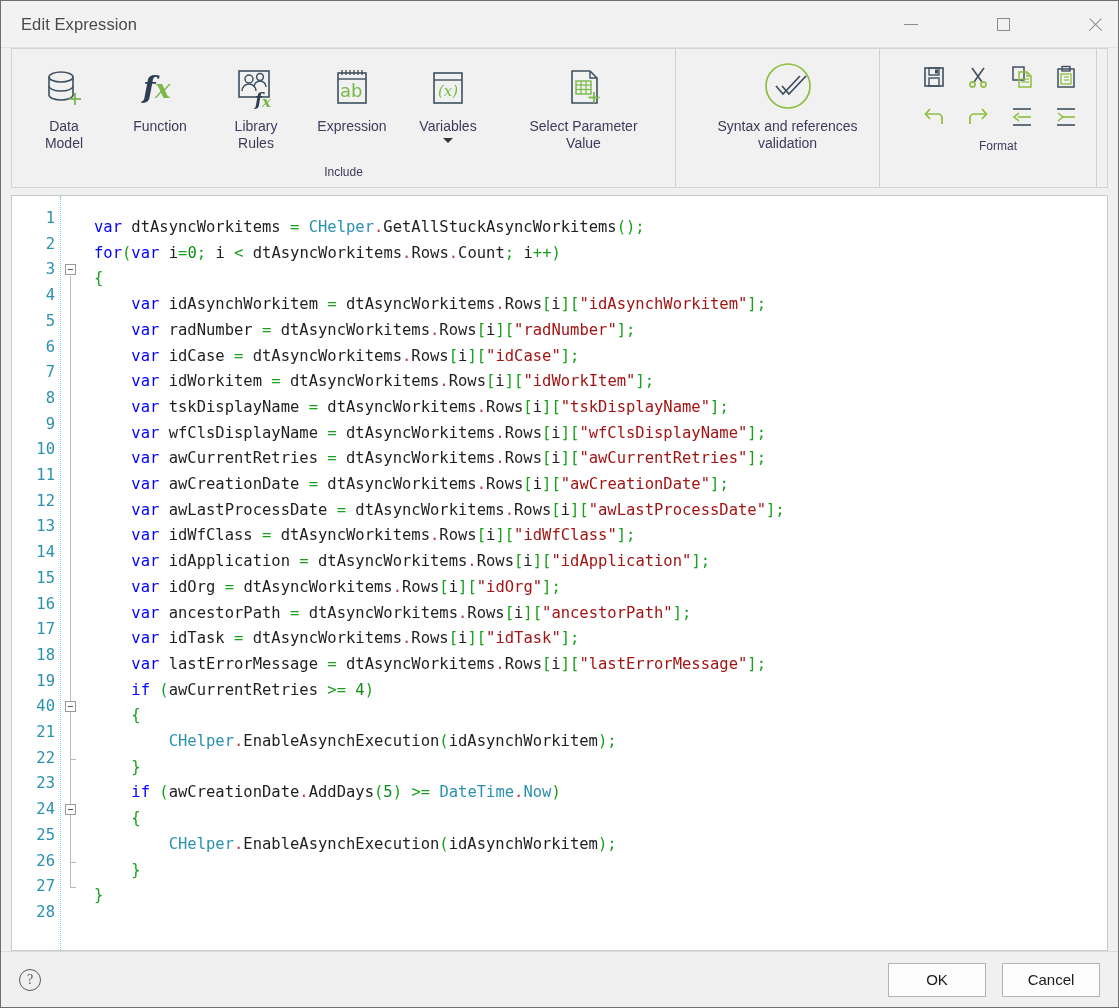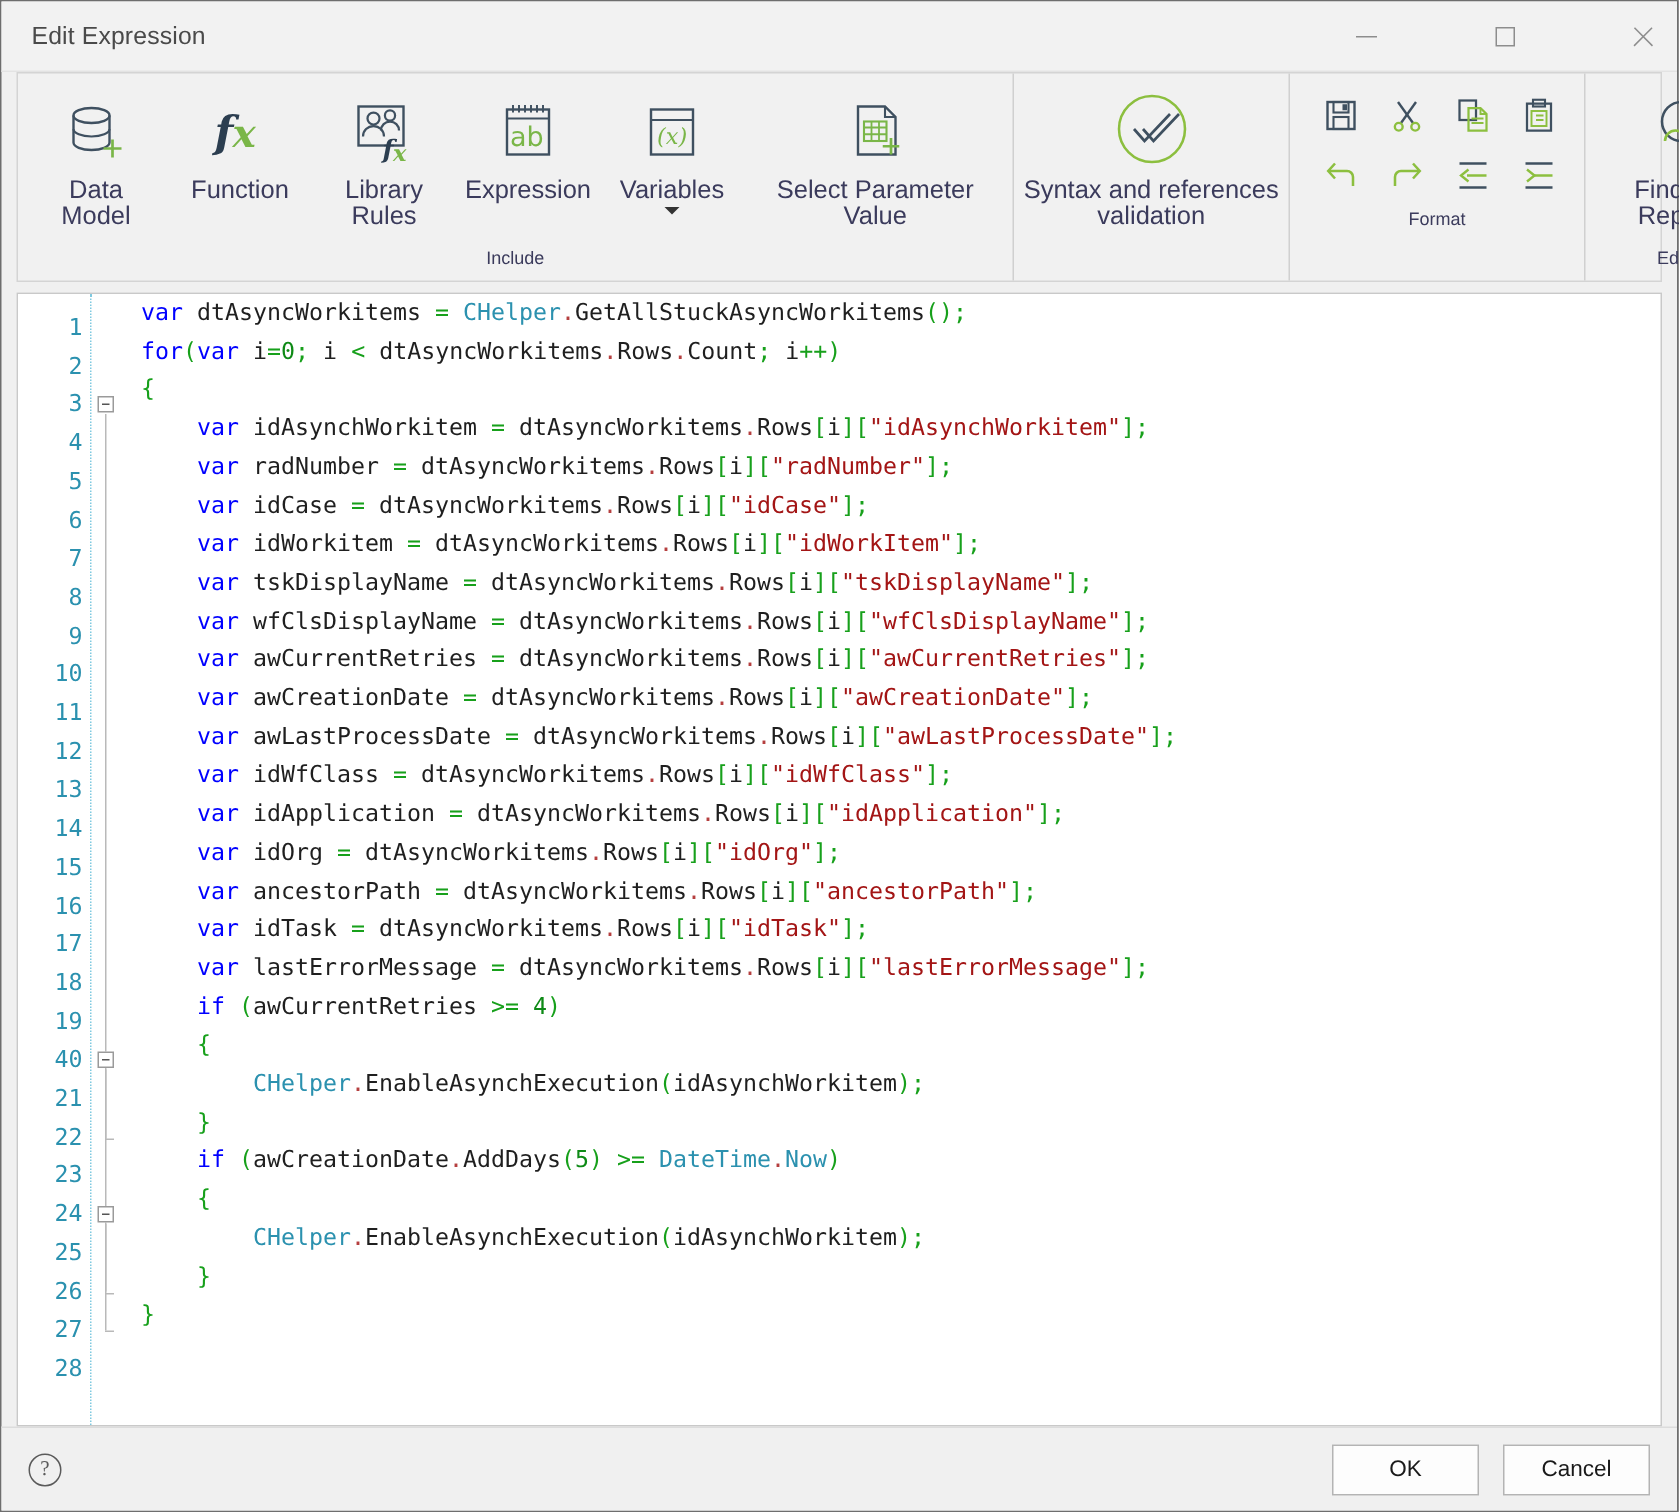--- a/index.html
+++ b/index.html
@@ -63,21 +63,21 @@
     border: 1px solid #d4d4d4;
     display: flex;
     align-items: stretch;
   }
   .ribbon-group {
     display: flex;
     flex-direction: column;
     position: relative;
     padding: 0;
   }
-  .ribbon-group + .ribbon-group { border-left: 1px solid #d0d0d0; }
+  .ribbon-group + .ribbon-group { border-left: 1px solid #d0d0d0; padding-left: 20px; }
   .group-items {
     display: flex;
     align-items: flex-start;
     flex: 1;
     padding: 6px 4px 0 4px;
   }
   .group-label {
     text-align: center;
     font-size: 12px;
     color: #3b3b5c;
@@ -88,21 +88,21 @@
   .rib-btn {
     width: 96px;
     display: flex;
     flex-direction: column;
     align-items: center;
     padding-top: 6px;
     cursor: default;
   }
   .rib-btn .ico { height: 54px; display:flex; align-items:center; justify-content:center; }
   .rib-btn .lbl {
-    font-size: 17px;
+    font-size: 14px;
     color: #3b3b5c;
     text-align: center;
     line-height: 17px;
     margin-top: 3px;
     white-space: pre-line;
   }
   .rib-btn.wide { width: 124px; }
   .rib-btn.xwide { width: 175px; }
   .caret-dn {
     width:0;height:0;border-left:5px solid transparent;border-right:5px solid transparent;
@@ -161,21 +161,21 @@
     position: absolute;
     left: 9px;
     width: 1px;
     background: #b9b9b9;
   }
   .foldend {
     position:absolute; left: 9px; width: 6px; height: 1px; background:#b9b9b9;
   }
   #code {
     flex: 1;
-    padding-top: 0;
+    padding-top: 19px;
     padding-left: 12px;
     font-family: "DejaVu Sans Mono", monospace;
     font-size: 15.5px;
     line-height: 25.7px;
     white-space: pre;
     color: #1f1f1f;
     overflow: hidden;
   }
   .k  { color: #0000ff; }      
   .t  { color: #2b91af; }      

